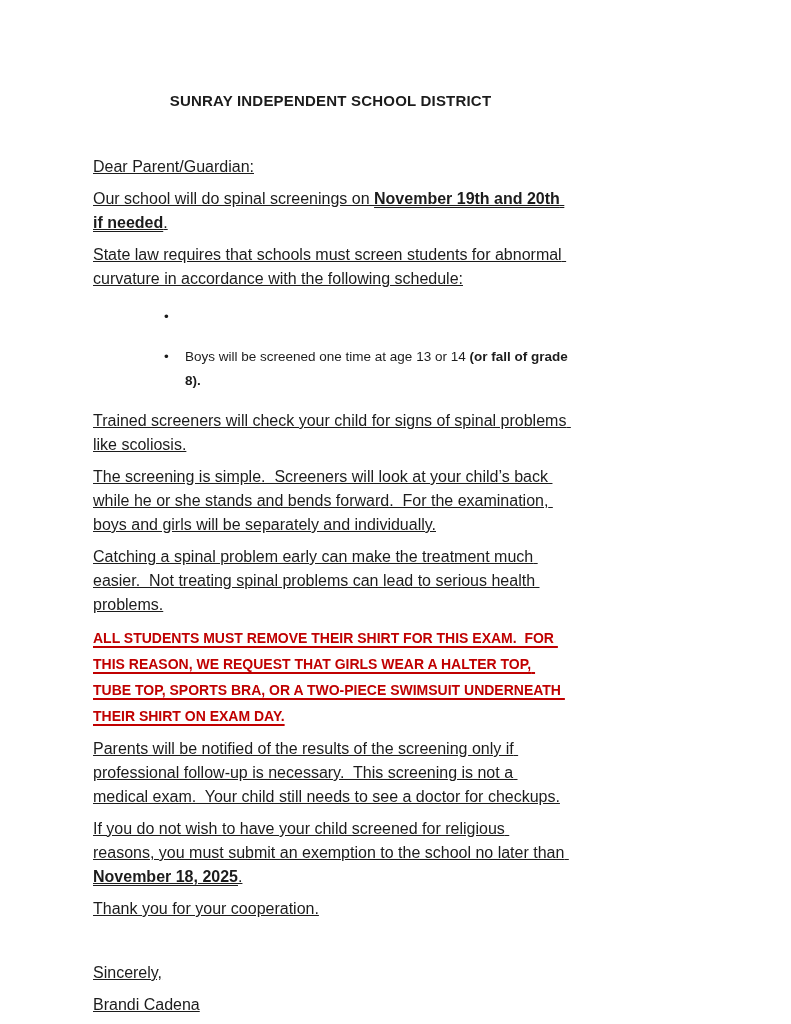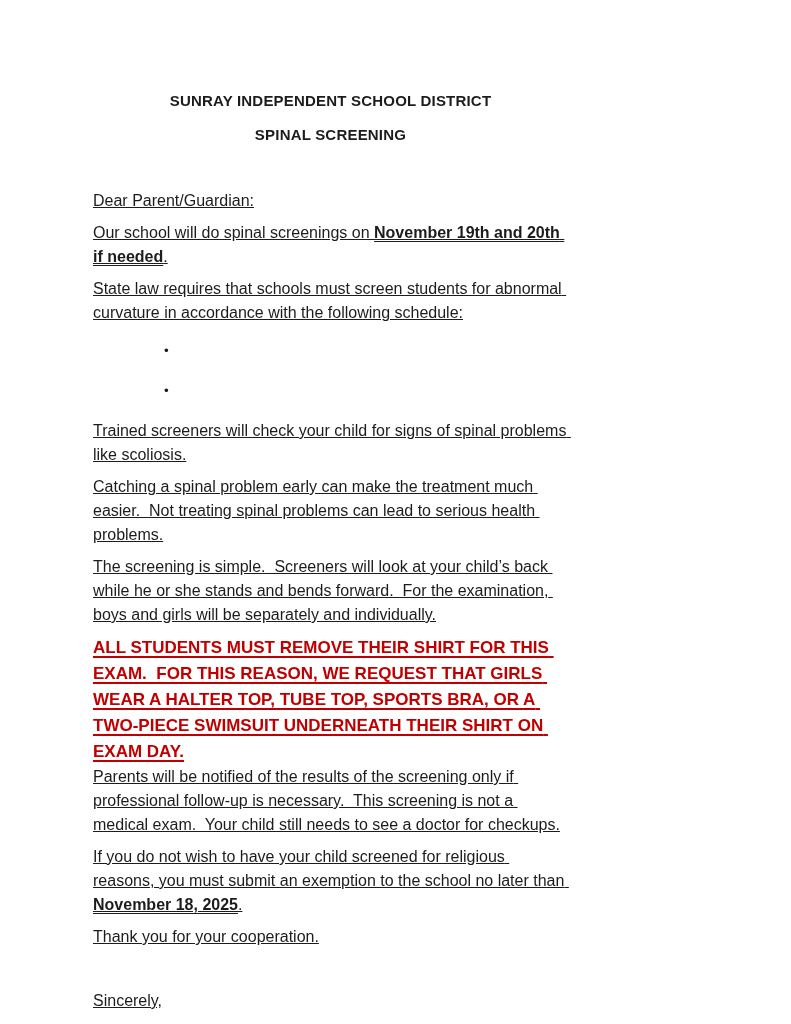--- a/index.html
+++ b/index.html
@@ -55,63 +55,64 @@
     flex: 0 0 21px;
     font-size: 13.5px;
   }
   .bullet-text {
     flex: 1;
     white-space: pre-wrap;
   }
   .warning {
     color: var(--warning-red, #C00000);
     font-weight: bold;
-    font-size: 17px;
+    font-size: 14px;
     line-height: 26px;
+    margin-bottom: 8px;
     white-space: pre-wrap;
   }
   .warning .underline {
     text-decoration-color: var(--warning-red, #C00000);
     text-decoration-thickness: 1.5px;
   }
   .closing-block { margin-top: 40px; }
   .sig-line { margin-bottom: 8px; }
 </style>
 </head>
 <body>
 
 <div class="page">
 
   <header class="doc-header">
     <div class="h-line">SUNRAY INDEPENDENT SCHOOL DISTRICT</div>
-    <div class="h-line">SPINAL SCREENING</div>
   </header>
 
   <main>
 
     <p class="body-text salutation">Dear Parent/Guardian:</p>
 
     <p class="body-text"><span>Our school will do spinal screenings on </span><span class="bold underline">November 19th and 20th if needed</span><span>.</span></p>
 
     <p class="body-text">State law requires that schools must screen students for abnormal curvature in accordance with the following schedule:</p>
 
     <div class="bullet-list">
       <div class="bullet-item">
         <span class="bullet-glyph">•</span>
       </div>
       <div class="bullet-item">
         <span class="bullet-glyph">•</span>
+        <span class="bullet-text"><span>Boys will be screened one time at age 13 or 14 </span><span class="bold">(or fall of grade 8).</span><span></span><span class="bold"></span><span></span></span>
       </div>
     </div>
 
     <p class="body-text">Trained screeners will check your child for signs of spinal problems like scoliosis.</p>
 
+    <p class="body-text">The screening is simple.  Screeners will look at your child’s back while he or she stands and bends forward.  For the examination, boys and girls will be separately and individually.</p>
+
     <p class="body-text">Catching a spinal problem early can make the treatment much easier.  Not treating spinal problems can lead to serious health problems.</p>
-
-    <p class="body-text">The screening is simple.  Screeners will look at your child’s back while he or she stands and bends forward.  For the examination, boys and girls will be separately and individually.</p>
 
     <p class="warning"><span class="underline">ALL STUDENTS MUST REMOVE THEIR SHIRT FOR THIS EXAM.  FOR THIS REASON, WE REQUEST THAT GIRLS WEAR A HALTER TOP, TUBE TOP, SPORTS BRA, OR A TWO-PIECE SWIMSUIT UNDERNEATH THEIR SHIRT ON EXAM DAY.</span></p>
 
     <p class="body-text">Parents will be notified of the results of the screening only if professional follow-up is necessary.  This screening is not a medical exam.  Your child still needs to see a doctor for checkups.</p>
 
     <p class="body-text"><span>If you do not wish to have your child screened for religious reasons, you must submit an exemption to the school no later than </span><span class="bold underline">November 18, 2025</span><span>.</span></p>
 
     <p class="body-text">Thank you for your cooperation.</p>
 
     <div class="closing-block">

